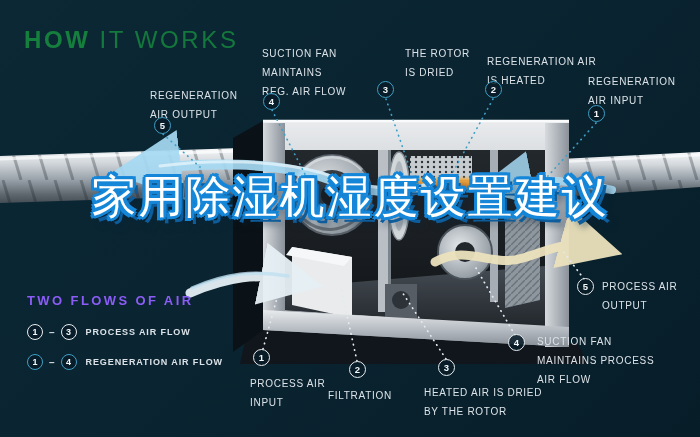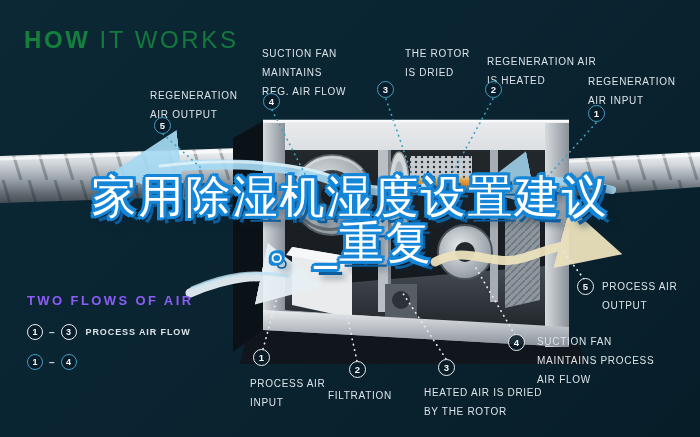--- a/index.html
+++ b/index.html
@@ -245,18 +245,18 @@
 <div class="abs legend-row" style="left:27px;top:324px;z-index:40;">
   <span class="badge white">1</span>
   <span class="dash">–</span>
   <span class="badge white">3</span>
   <span class="legend-label">PROCESS AIR FLOW</span>
 </div>
 <div class="abs legend-row" style="left:27px;top:354px;z-index:40;">
   <span class="badge teal">1</span>
   <span class="dash">–</span>
   <span class="badge teal">4</span>
+  <span class="legend-label">REGENERATION AIR FLOW</span>
 </div>
 
 <div class="abs watermark">
   <div class="wline">家用除湿机湿度设置建议</div>
-  <div class="wline">。_重复</div>
 </div>
 
 </body></html>

